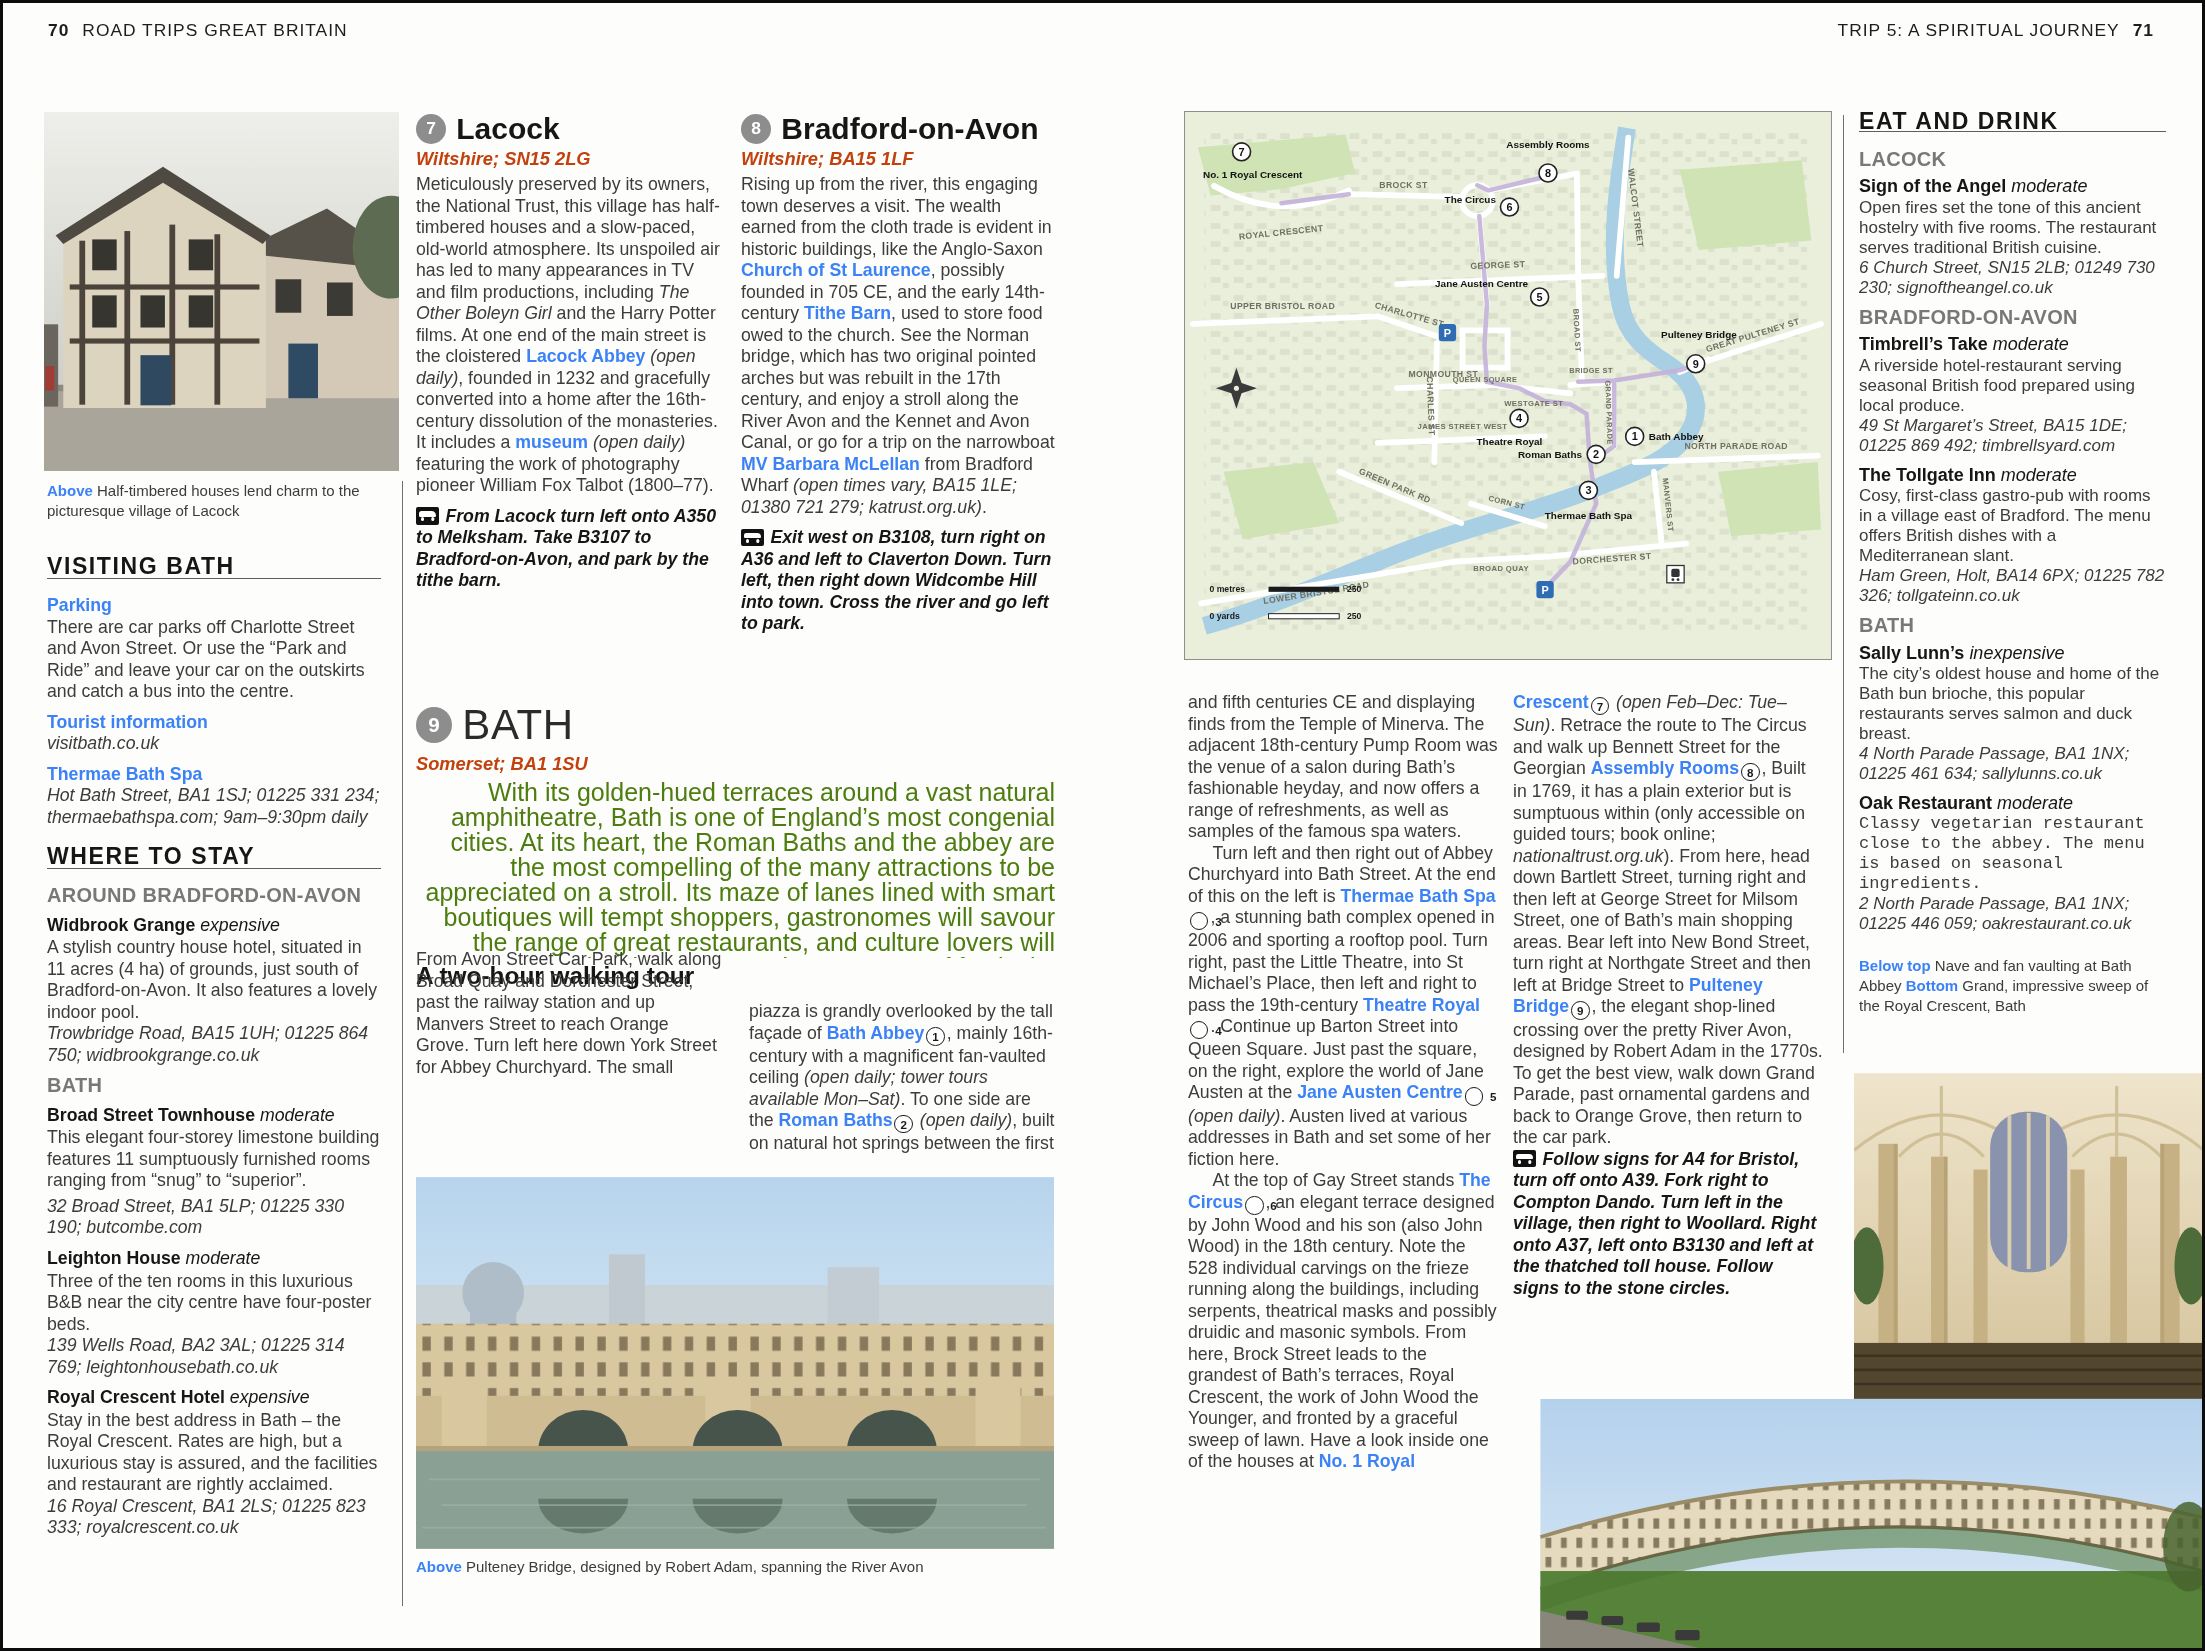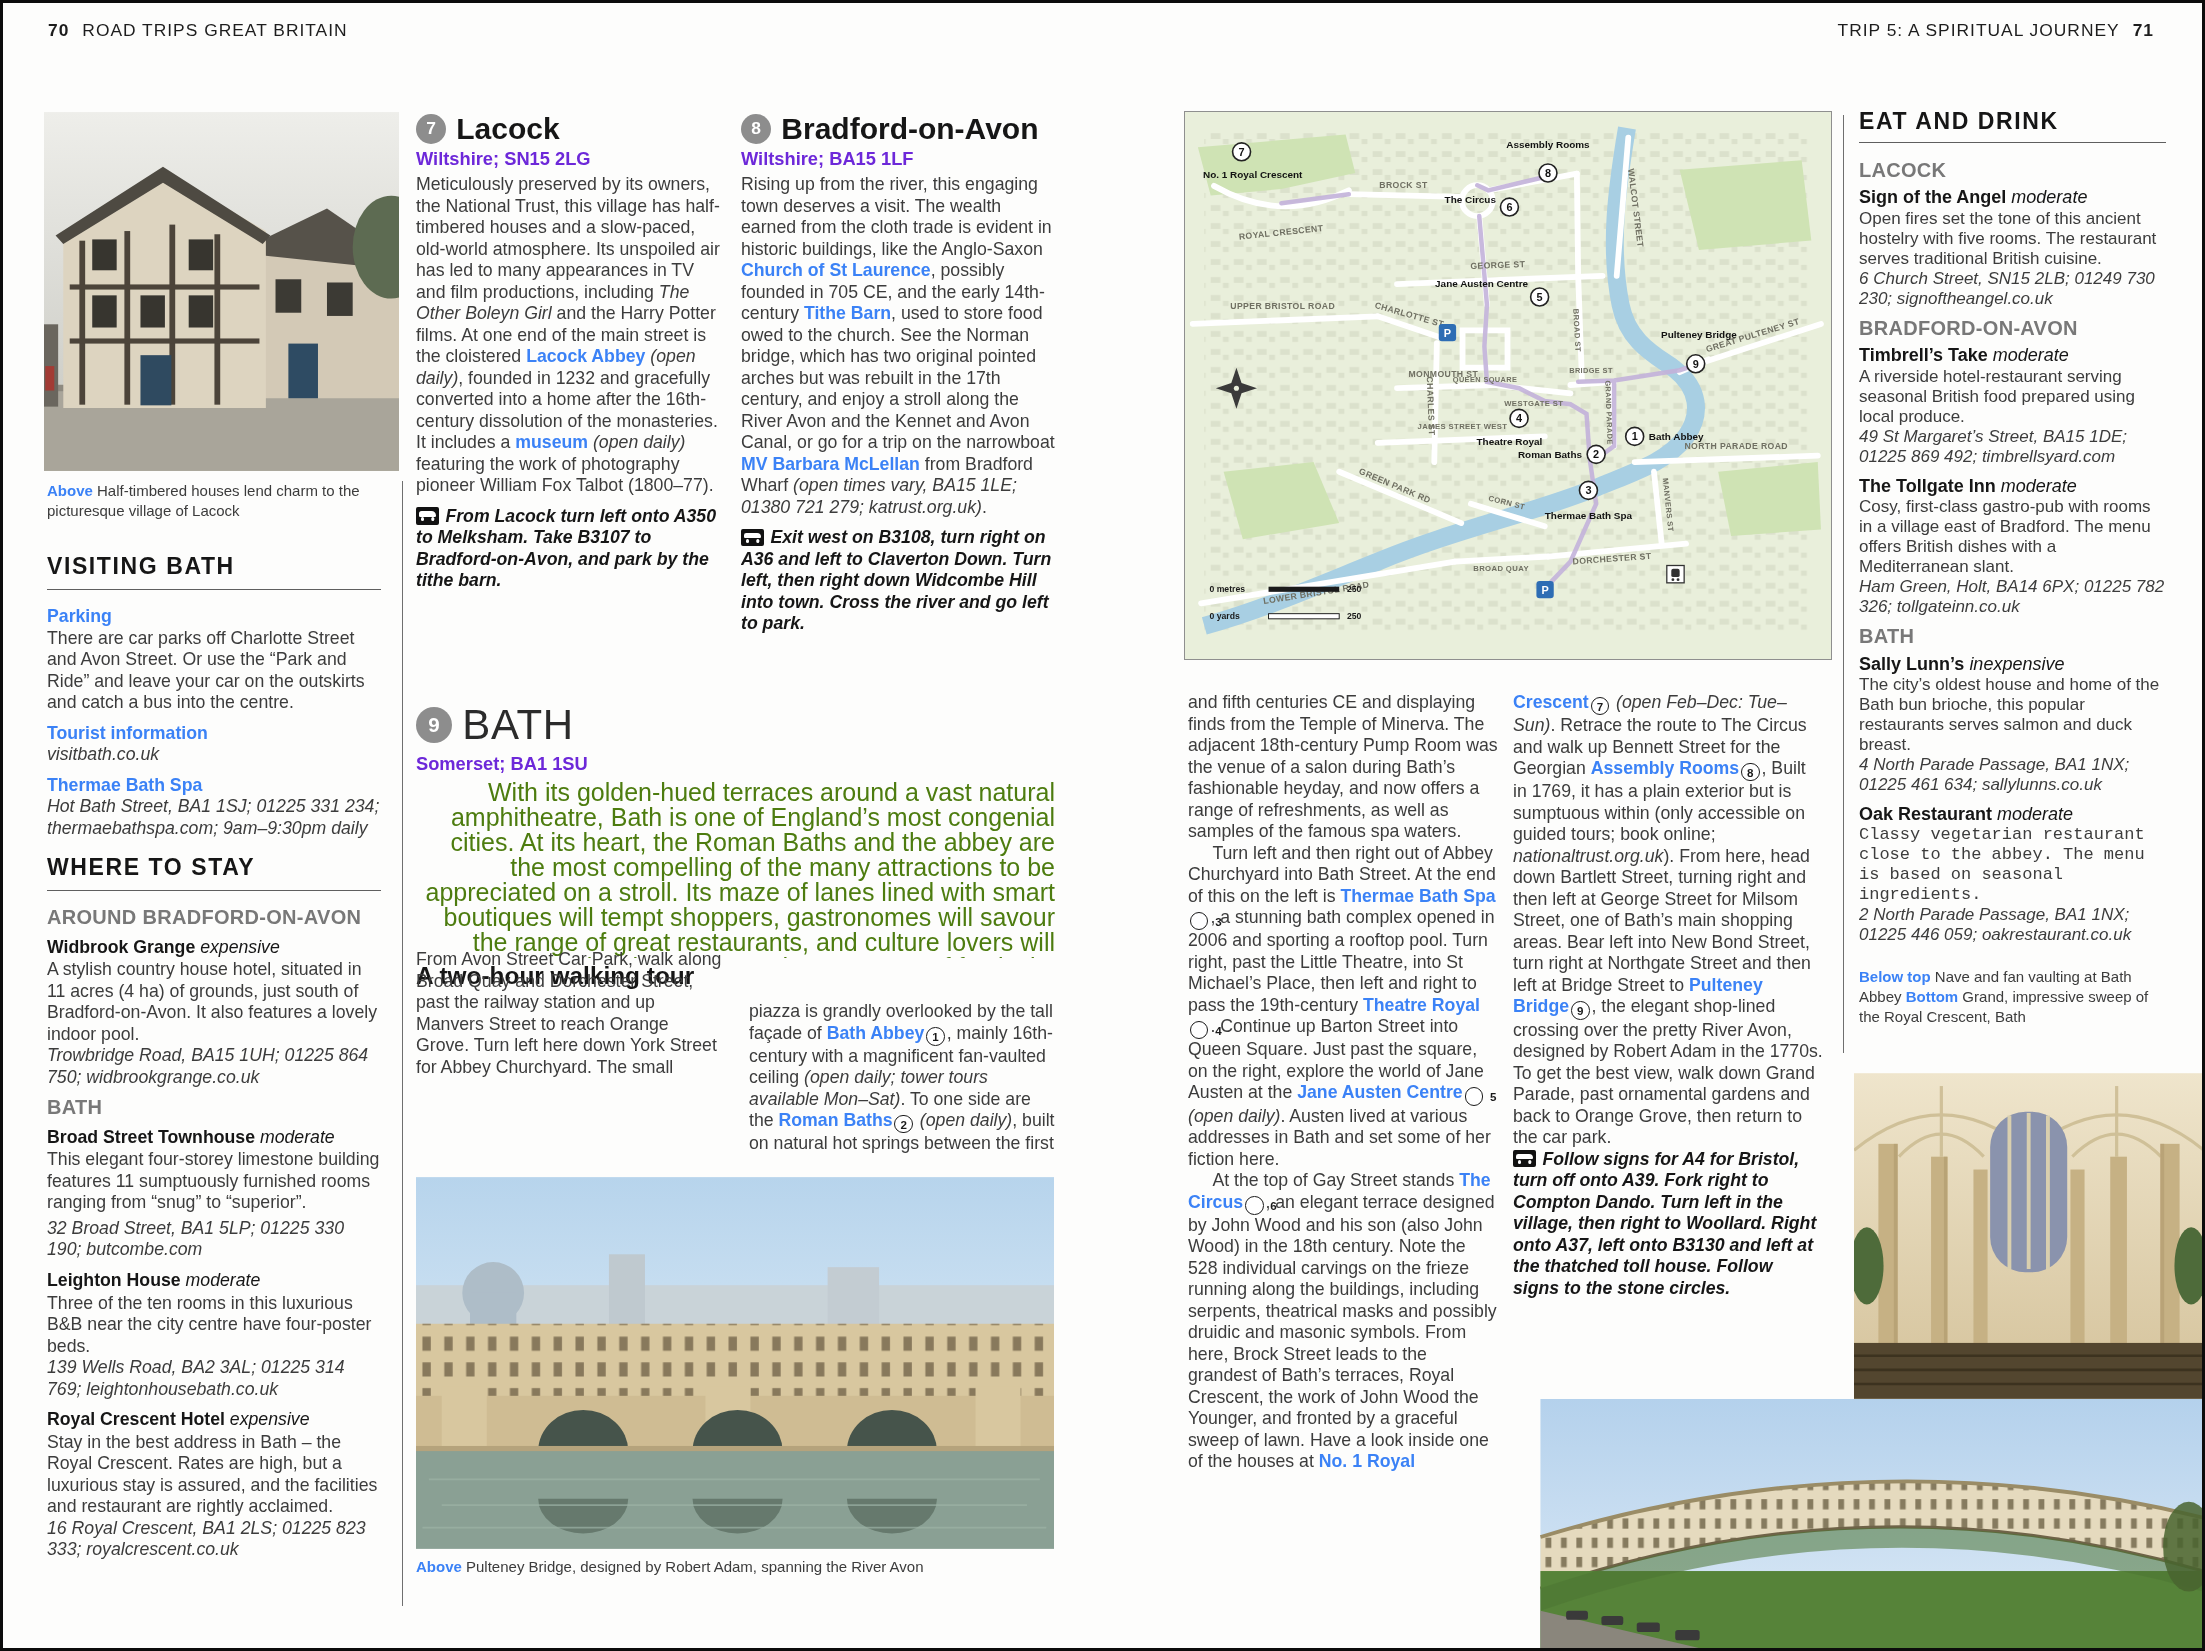--- a/index.html
+++ b/index.html
@@ -17,30 +17,30 @@
   .addr{font-style:italic;}
   .s-b{font-weight:bold;color:#3b82f6;}
   .s-i{font-style:italic;}
   .s-bi{font-weight:bold;font-style:italic;color:#161616;}
   .ind{text-indent:24.4px;}
   .circ{display:inline-block;width:18.6px;height:18.6px;line-height:17.4px;border:1.9px solid #1a1a1a;border-radius:50%;text-align:center;font-size:11.6px;font-weight:bold;font-style:normal;color:#1a1a1a;vertical-align:-2.6px;margin:0 1.9px;background:#fff;box-sizing:border-box;}
   .car-icon{display:inline-block;width:23px;height:17.4px;background:#111;position:relative;border-radius:1.9px;vertical-align:-2.6px;margin-right:6.4px;}
   .car-icon::before{content:"";position:absolute;left:3.2px;right:3.2px;top:3.9px;height:5.8px;background:#fff;border-radius:2.6px 4.5px 1.3px 1.3px;}
   .car-icon::after{content:"";position:absolute;left:4.5px;top:10.3px;width:3.9px;height:3.9px;background:#fff;border-radius:50%;box-shadow:10.3px 0 0 #fff;}
   
-  .h-rule{font-size:23px;font-weight:bold;letter-spacing:1.6px;color:#161616;border-bottom:1.3px solid #5f5f5f;padding-bottom:11px;margin:0 0 16.7px 0;}
+  .h-rule{font-size:23px;font-weight:bold;letter-spacing:1.6px;color:#161616;border-bottom:1.3px solid #5f5f5f;padding-bottom:0;margin:0 0 16.7px 0;}
   .sub-gray{color:#787878;font-weight:bold;font-size:20px;letter-spacing:0.3px;margin:3.9px 0 7.7px 0;}
   .e-name{font-weight:bold;color:#161616;font-size:18px;margin-bottom:1.3px;}
   .e-name em{font-weight:normal;font-style:italic;}
   .caption{font-size:15px;line-height:20px;color:#3c3c3c;}
   
   .sec-head{display:flex;align-items:center;gap:10.3px;margin-bottom:3.9px;}
   .sec-num{flex:0 0 auto;width:30px;height:30px;border-radius:50%;background:#8d8d8d;color:#fff;font-weight:bold;font-size:17.4px;display:flex;align-items:center;justify-content:center;}
   .sec-title{font-size:30px;font-weight:bold;color:#161616;}
-  .sec-loc{font-weight:bold;font-size:18.3px;color:#6d28d9;margin:1.3px 0 5.1px 0;}
+  .sec-loc{font-weight:bold;font-size:18.3px;color:#c2410c;margin:1.3px 0 5.1px 0;font-style:italic;}
   .bath-title{font-size:42px;font-weight:normal;color:#2b2b2b;letter-spacing:0.6px;}
   .bath-num{width:36px;height:36px;font-size:20.6px;}
   .intro{font-size:25px;line-height:25px;color:#4d7c0f;text-align:right;}
   .tour-head{font-size:24.4px;font-weight:bold;color:#161616;}
   .drive{color:#161616;}
   
   .abs{position:absolute;overflow:hidden;}
   .vrule{position:absolute;background:#6f6f6f;}
   svg text{font-family:"Liberation Sans",sans-serif;}
   .st{fill:#6f6f62;font-size:13.5px;font-weight:bold;letter-spacing:.6px;}

